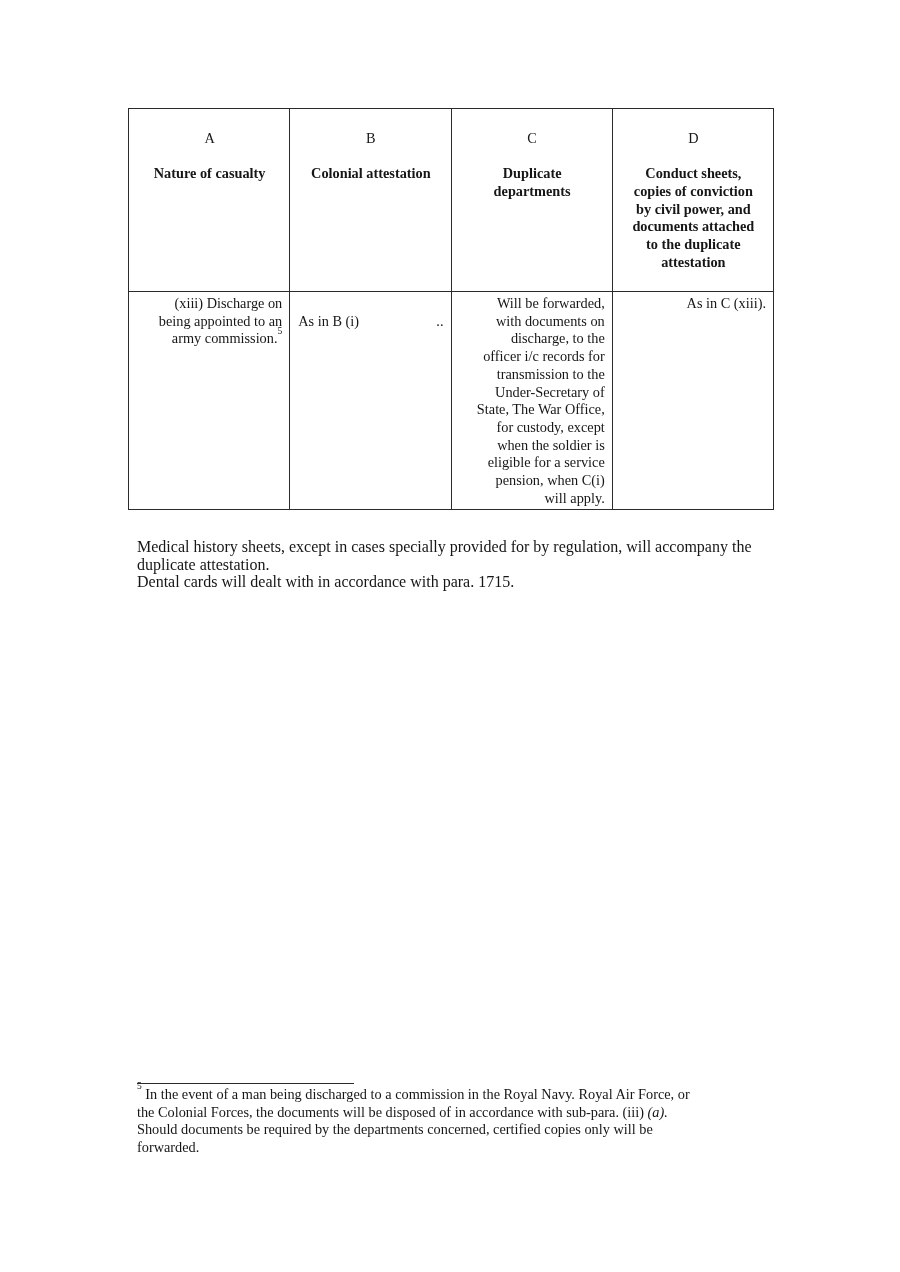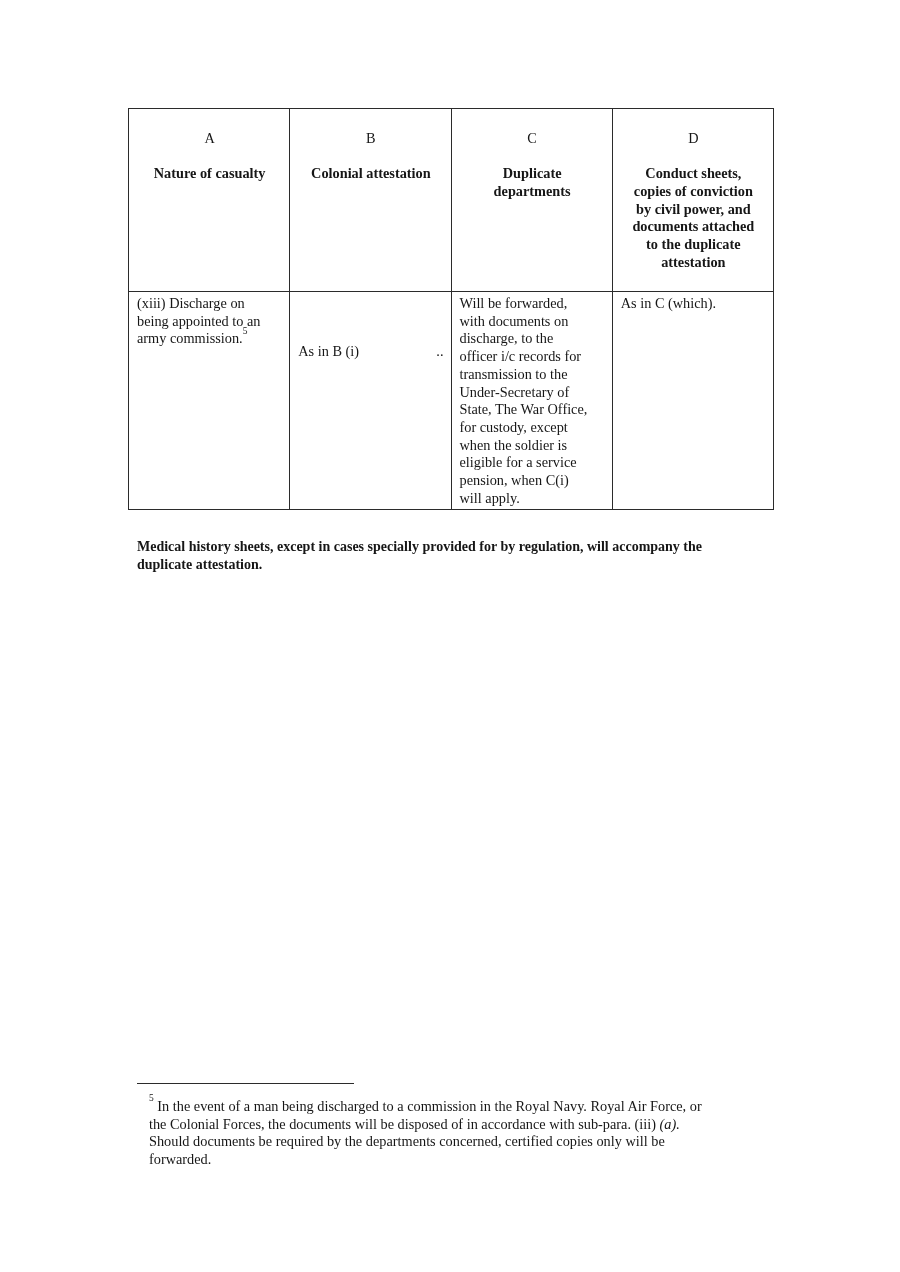--- a/index.html
+++ b/index.html
@@ -30,64 +30,62 @@
     vertical-align: top;
     font-size: 14.3px;
     line-height: 17.7px;
     font-weight: normal;
     padding: 3px 7px 2px 8px;
     white-space: pre-line;
     overflow: hidden;
   }
   .doc-table col { width: 25%; }
   .doc-table thead tr { height: 125px; }
-  .doc-table tbody tr.row-xiii { height: 213px; }
+  .doc-table tbody tr.row-xiii { height: 213px; text-align: right; }
   .doc-table tbody tr.row-xiv { height: 87px; }
   .doc-table th { text-align: center; }
   .hletter { white-space: pre-line; }
   .hlabel  { white-space: pre-line; font-weight: bold; }
   .bflex {
     display: flex;
     justify-content: space-between;
     align-items: flex-start;
-    margin-top: 30px;
   }
   sup.fnref {
     font-size: 9.5px;
     line-height: 0;
     position: relative;
     top: -4px;
   }
   .para-block {
     position: absolute;
     left: 137px;
     top: 538px;
     width: 640px;
   }
   .para-block p {
     margin: 0;
-    font-size: 14px;
+    font-size: 16px;
     line-height: 17.6px;
     white-space: pre-line;
-    font-weight: bold;
   }
   .footnote-sep {
     position: absolute;
     left: 137px;
     top: 1083px;
     width: 217px;
     height: 0;
     border-top: 1px solid #2b2b2b;
   }
   .footnote {
     position: absolute;
     left: 137px;
     top: 1086px;
     width: 636px;
-    margin: 12px;
+    margin: 0;
     font-size: 14.3px;
     line-height: 17.7px;
     white-space: pre-line;
   }
   .footnote i { font-style: italic; }
 </style>
 </head>
 <body>
 
 <div class="page">
@@ -141,28 +139,29 @@
 discharge, to the
 officer i/c records for
 transmission to the
 Under-Secretary of
 State, The War Office,
 for custody, except
 when the soldier is
 eligible for a service
 pension, when C(i)
 will apply.</td>
-        <td>As in C (which).</td>
+        <td>As in C (xiii).</td>
       </tr>
     </tbody>
   </table>
 
   <div class="para-block">
     <p>Medical history sheets, except in cases specially provided for by regulation, will accompany the
 duplicate attestation.</p>
+    <p>Dental cards will dealt with in accordance with para. 1715.</p>
   </div>
 
   <div class="footnote-sep"></div>
 
   <p class="footnote"><sup class="fnref">5</sup><span> In the event of a man being discharged to a commission in the Royal Navy. Royal Air Force, or
 the Colonial Forces, the documents will be disposed of in accordance with sub-para. (iii) </span><i>(a).</i><span>
 Should documents be required by the departments concerned, certified copies only will be
 forwarded.</span></p>
 
 </div>

